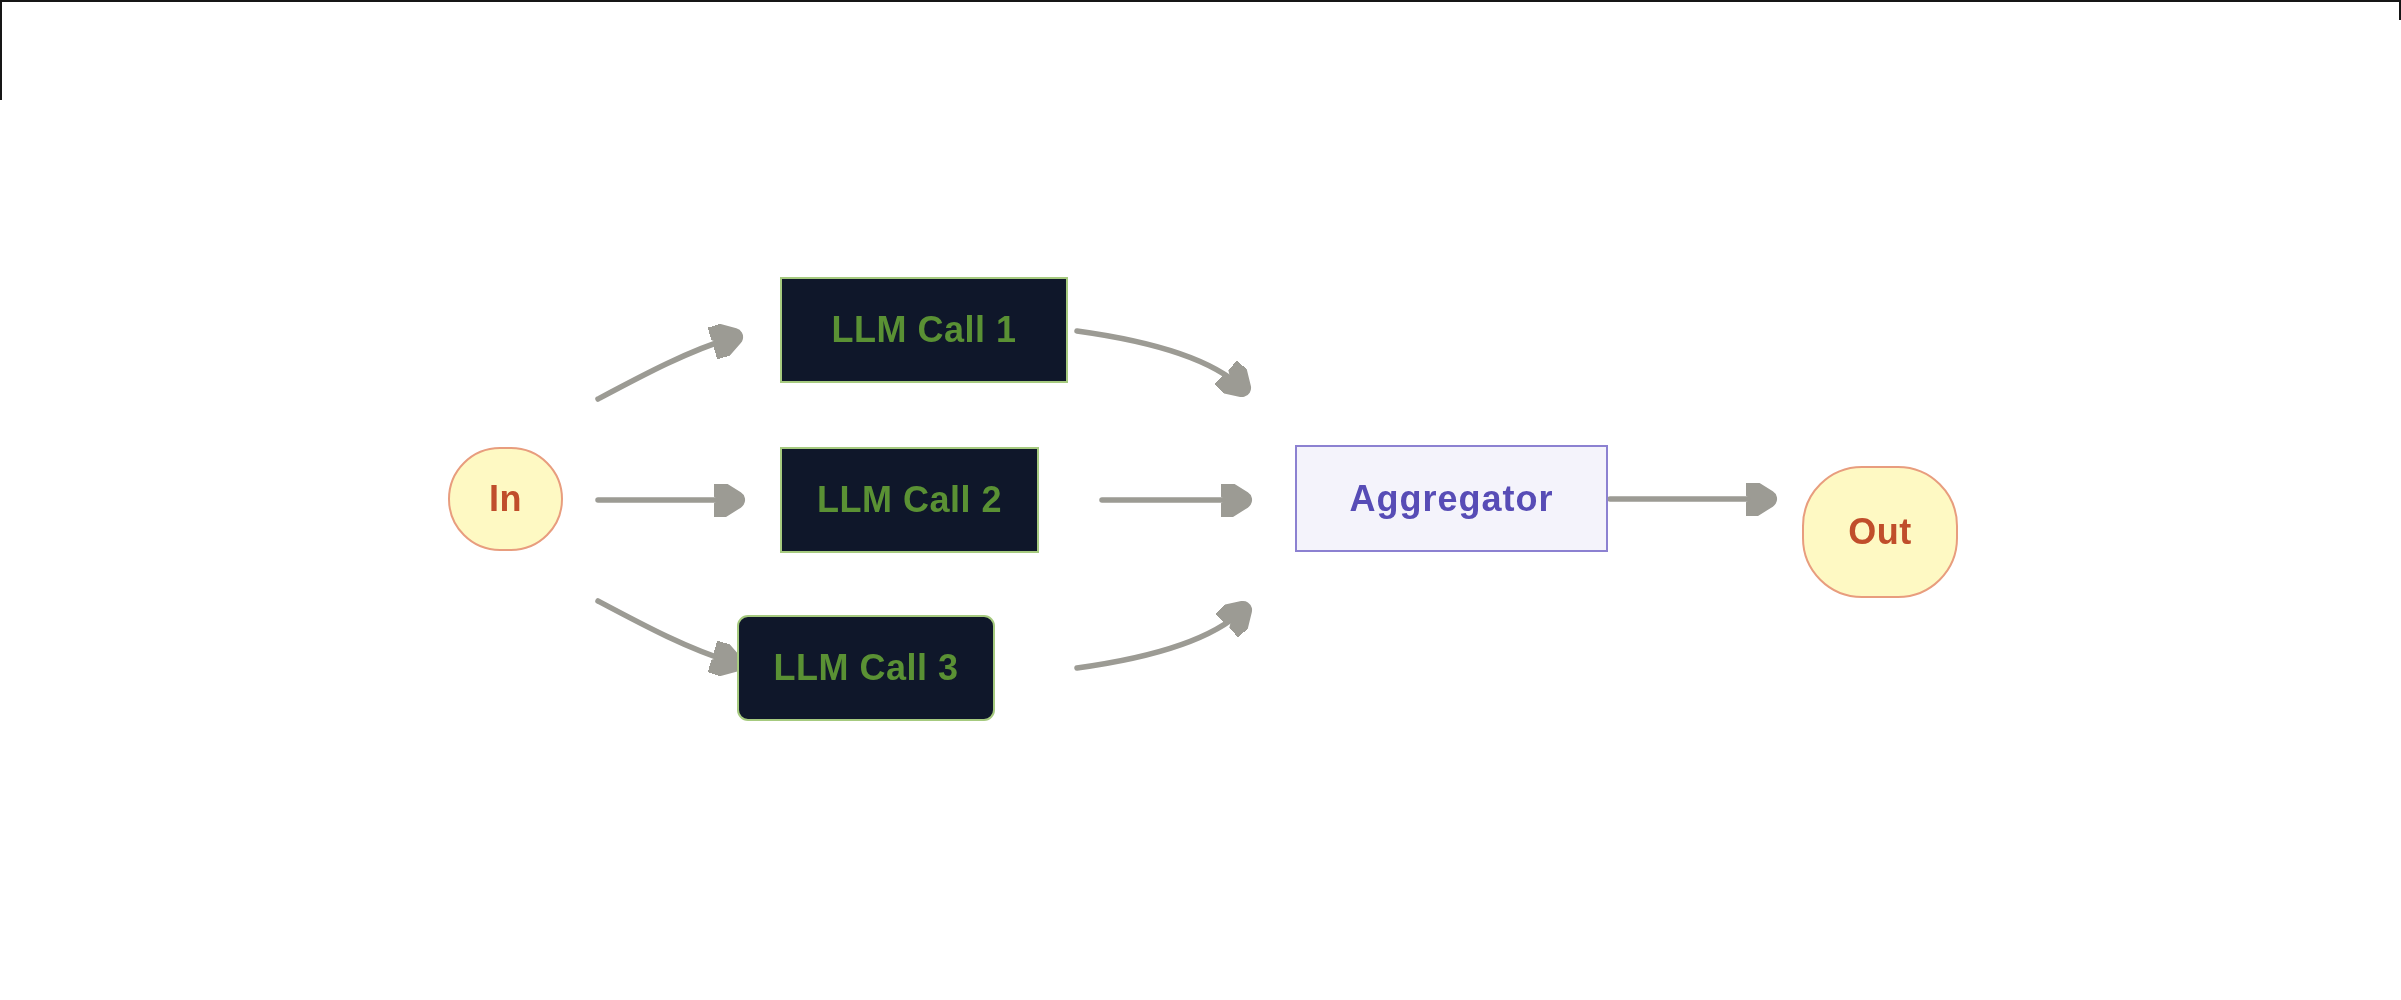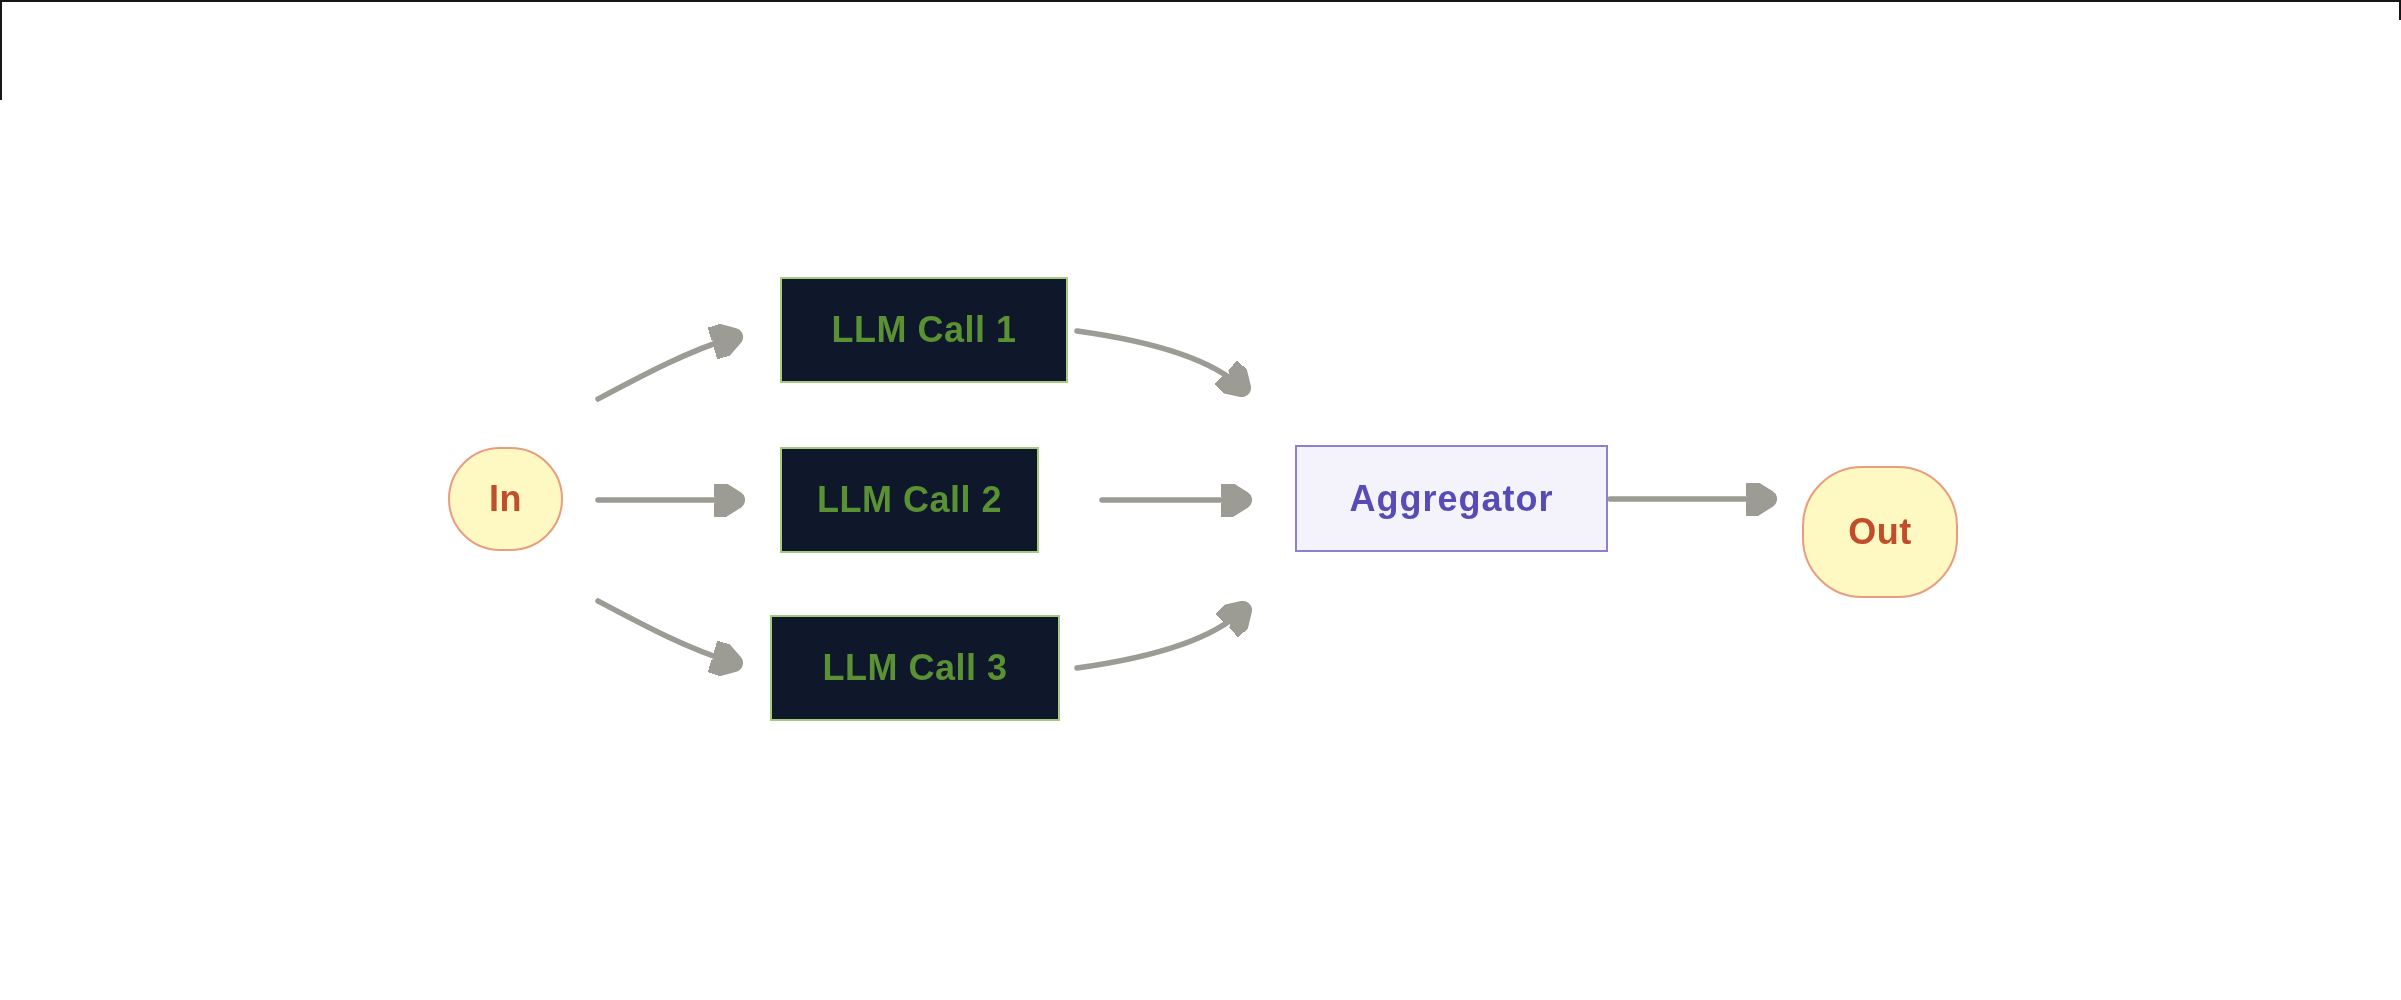--- a/index.html
+++ b/index.html
@@ -53,21 +53,21 @@
   .node-aggregator {
     background: #F4F3FB;
     border: 2.5px solid #8C81D1;
     color: #574CB6;
     letter-spacing: 1px;
     margin-left: 15px;
   }
   #node-in   { left: 448px;  top: 447px; width: 115px; height: 104px; }
   #llm-1     { left: 780px;  top: 277px; width: 288px; height: 106px; }
   #llm-2     { left: 780px;  top: 447px; width: 259px; height: 106px; }
-  #llm-3     { left: 770px;  top: 615px; width: 290px; height: 106px; }
+  #llm-3     { left: 737px;  top: 615px; width: 258px; height: 106px; border-radius: 11px; }
   #node-agg  { left: 1280px; top: 445px; width: 313px; height: 107px; }
   #node-out  { left: 1802px; top: 466px; width: 156px; height: 132px; }
   svg.arrows {
     position: absolute;
     top: 0; left: 0;
     width: 2401px; height: 1000px;
     pointer-events: none;
   }
   svg.arrows path { stroke: #9C9B94; stroke-width: 5.5; fill: none; stroke-linecap: round; }
 </style>

